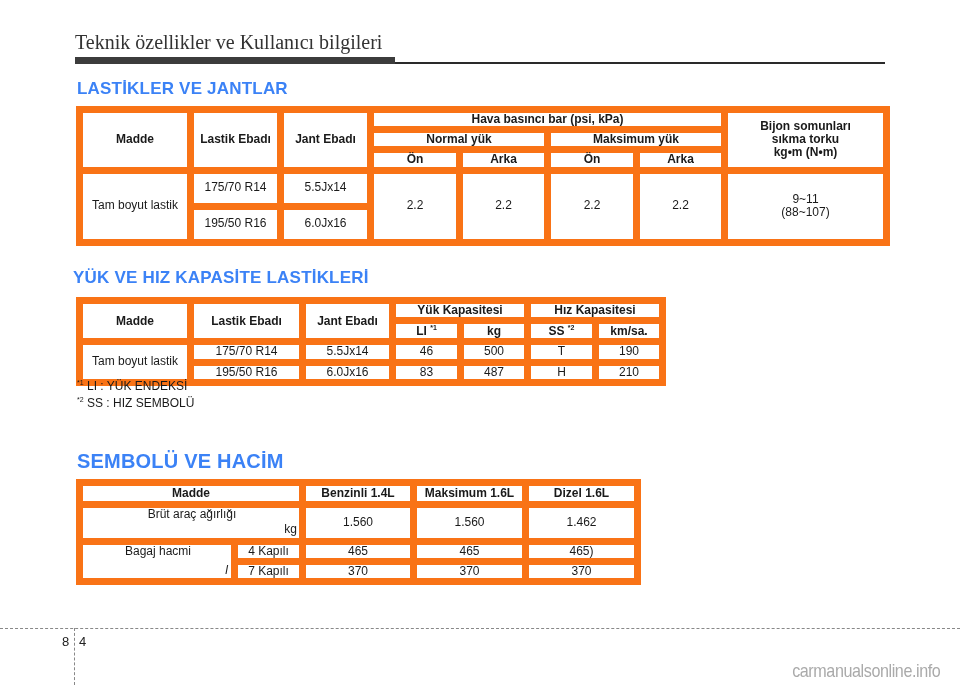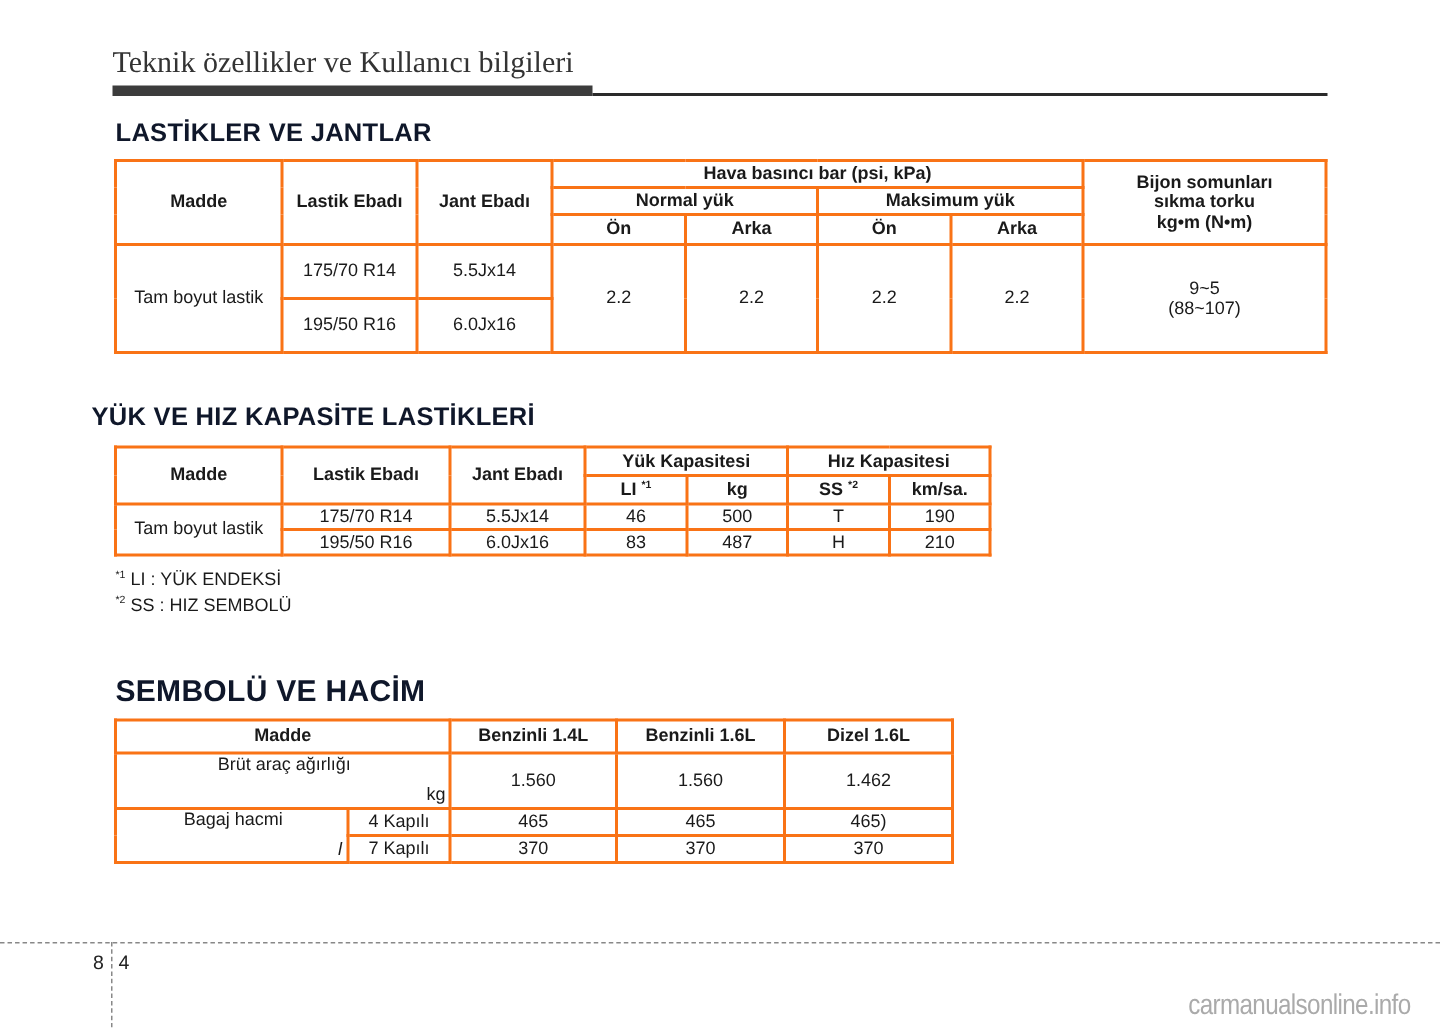--- a/index.html
+++ b/index.html
@@ -1,24 +1,24 @@
 <!DOCTYPE html>
 <html><head>
 <meta charset="utf-8">
 <style>
   html, body { margin:0; padding:0; background:#fff; }
   body { width:960px; height:685px; position:relative; overflow:hidden; font-family:"Liberation Sans", sans-serif; color:#1a1a1a; }
   .abs { position:absolute; }
   .running-head { left:75px; top:31px; font-family:"Liberation Serif", serif; font-size:20px; color:#333; white-space:nowrap; }
   .head-bar-thick { left:75px; top:57px; width:320px; height:7px; background:#3c3c3c; }
   .head-bar-thin { left:395px; top:62px; width:490px; height:2px; background:#2a2a2a; }
-  .sec-title { font-weight:bold; font-size:17px; color:#0f172a; white-space:nowrap; letter-spacing:0.2px; }
+  .sec-title { font-weight:bold; font-size:17px; color:#3b82f6; white-space:nowrap; letter-spacing:0.2px; }
   .sec-title.big { font-size:20px; }
   table.spec { position:absolute; border-collapse:collapse; font-size:12px; table-layout:fixed; }
-  table.spec td, table.spec th { border:2px solid #f97316; text-align:center; padding:0; line-height:1.1; }
+  table.spec td, table.spec th { border:7px solid #f97316; text-align:center; padding:0; line-height:1.1; }
   table.spec th { font-weight:bold; }
   .note { font-size:12px; white-space:nowrap; color:#1a1a1a; }
   .note sup { font-size:7px; }
   .left-txt { text-align:center; padding-left:2px !important; }
   .folio-rule { left:0; top:628px; width:960px; height:0; border-top:1px dashed #888; }
   .folio-vrule { left:74px; top:628px; width:0; height:57px; border-left:1px dashed #888; }
   .folio { top:634px; font-size:13px; color:#222; }
   .watermark { right:20px; top:660px; font-size:19px; color:#aaa; font-family:"Liberation Sans Narrow","Liberation Sans", sans-serif; letter-spacing:-0.5px; transform:scaleX(0.85); transform-origin:right; }
 </style>
 </head>
@@ -65,32 +65,32 @@
   </tr>
   <tr style="height:36px">
     <td rowspan="2">Tam boyut lastik</td>
     <td>175/70 R14</td>
     <td>5.5Jx14</td>
     <td rowspan="2">2.2</td>
     <td rowspan="2">2.2</td>
     <td rowspan="2">2.2</td>
     <td rowspan="2">2.2</td>
     <td rowspan="2">
-      <div>9~5</div>
+      <div>9~11</div>
       <div>(88~107)</div>
     </td>
   </tr>
   <tr style="height:36px">
     <td>195/50 R16</td>
     <td>6.0Jx16</td>
   </tr>
 </tbody>
   </table>
 
-<div class="abs sec-title" style="left:61px;top:268px;">YÜK VE HIZ KAPASİTE LASTİKLERİ</div>
+<div class="abs sec-title" style="left:73px;top:268px;">YÜK VE HIZ KAPASİTE LASTİKLERİ</div>
 
 <table class="spec" style="left:76px;top:297px;width:583px;">
   <colgroup>
     <col style="width:111px">
       <col style="width:112px">
       <col style="width:90px">
     <col style="width:68px">
       <col style="width:67px">
       <col style="width:68px">
       <col style="width:67px">
@@ -139,21 +139,21 @@
     <col style="width:155px">
       <col style="width:68px">
     <col style="width:111px">
       <col style="width:112px">
       <col style="width:112px">
   </colgroup>
   <tbody>
       <tr style="height:22px">
     <th colspan="2">Madde</th>
     <th>Benzinli 1.4L</th>
-    <th>Benzinli 1.6L</th>
+    <th>Maksimum 1.6L</th>
     <th>Dizel 1.6L</th>
   </tr>
   <tr style="height:37px">
     <td colspan="2" class="left-txt" style="position:relative;vertical-align:top;">
       <span>Brüt araç ağırlığı</span>
       <span style="position:absolute;right:2px;bottom:2px;">kg</span>
     </td>
     <td>1.560</td>
     <td>1.560</td>
     <td>1.462</td>

